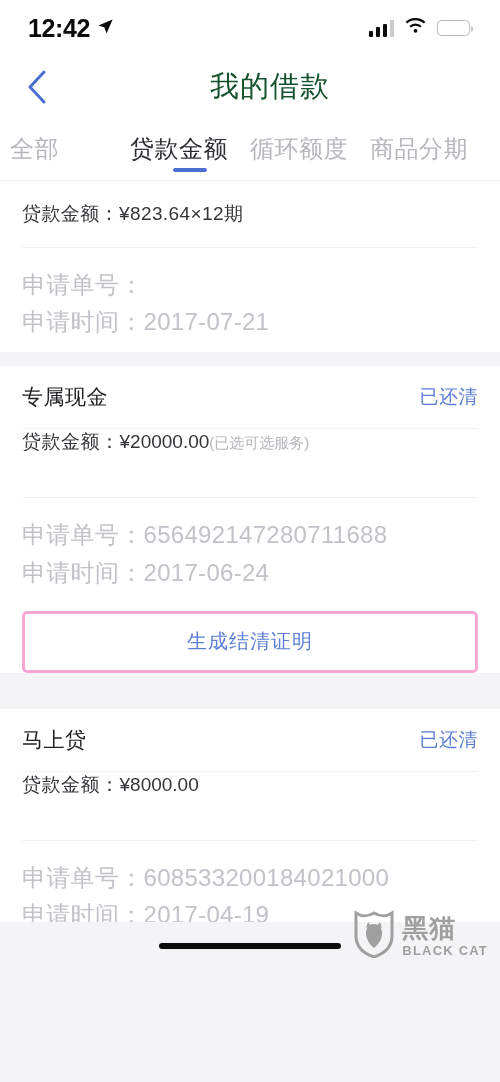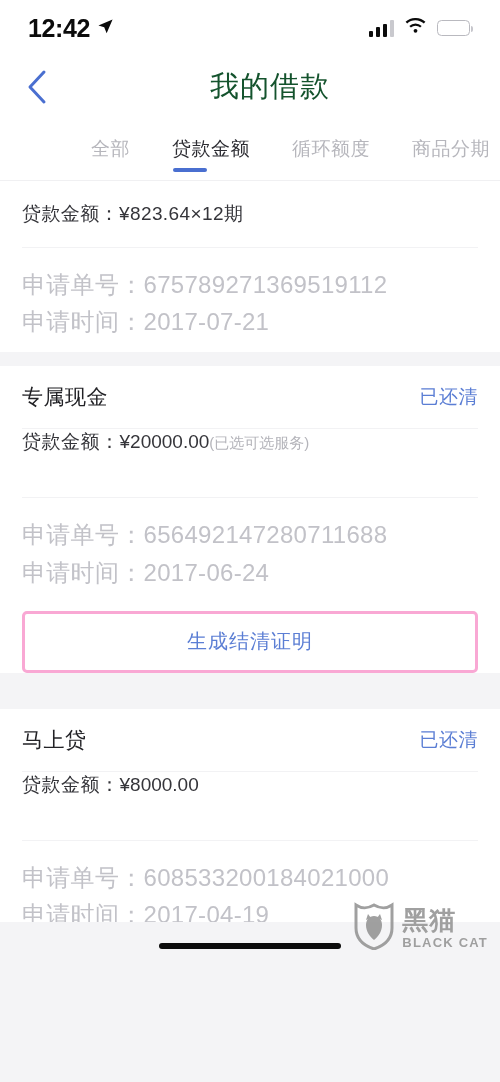--- a/index.html
+++ b/index.html
@@ -68,22 +68,22 @@
   }
 
   
   .tabs {
     display: flex; background: #ffffff;
     height: 62px; align-items: stretch;
     padding: 0 10px;
   }
   .tab {
     flex: 1; position: relative;
-    display: flex; align-items: center; justify-content: flex-end;
-    font-size: 19px; color: #b6b6bc; letter-spacing: 0.5px;
+    display: flex; align-items: center; justify-content: flex-start;
+    font-size: 24px; color: #b6b6bc; letter-spacing: 0.5px;
     cursor: pointer;
   }
   .tab.active { color: #2d2d33; }
   .tab.active .tab-underline {
     position: absolute; bottom: 8px; left: 50%;
     transform: translateX(-50%);
     width: 34px; height: 4px; border-radius: 2px;
     background: #4a6fd0;
   }
 
@@ -140,21 +140,21 @@
     position: absolute; left: 0; right: 0; bottom: 0;
     height: 48px; background: #f4f4f6;
     display: flex; align-items: center; justify-content: center;
   }
   .home-indicator {
     width: 182px; height: 6px; border-radius: 3px;
     background: #0c0c0c;
     cursor: pointer;
   }
   .watermark {
-    position: absolute; right: 12px; bottom: 16px;
+    position: absolute; right: 12px; bottom: 8px;
     display: flex; align-items: center; gap: 7px;
     opacity: 0.95;
   }
   .wm-text { display: flex; flex-direction: column; line-height: 1; }
   .wm-cn { font-size: 26px; font-weight: bold; color: #9b9b9b; letter-spacing: 1px; }
   .wm-en { font-size: 13px; font-weight: bold; color: #9b9b9b; letter-spacing: 1.2px; margin-top: 3px; }
 </style>
 </head>
 <body>
 
@@ -219,21 +219,20 @@
 
     <div class="card">
       <div class="plan-row">
         <span>贷款金额：</span>
         <span>¥823.64×12期</span>
       </div>
       <div class="row-divider"></div>
       <div class="meta">
         <div class="m-line">
           <span class="m-key">申请单号：</span>
-          <span>675789271369519112</span>
         </div>
         <div class="m-line">
           <span class="m-key">申请时间：</span>
           <span>2017-07-21</span>
         </div>
       </div>
     </div>
 
     <div class="gap"></div>
 

